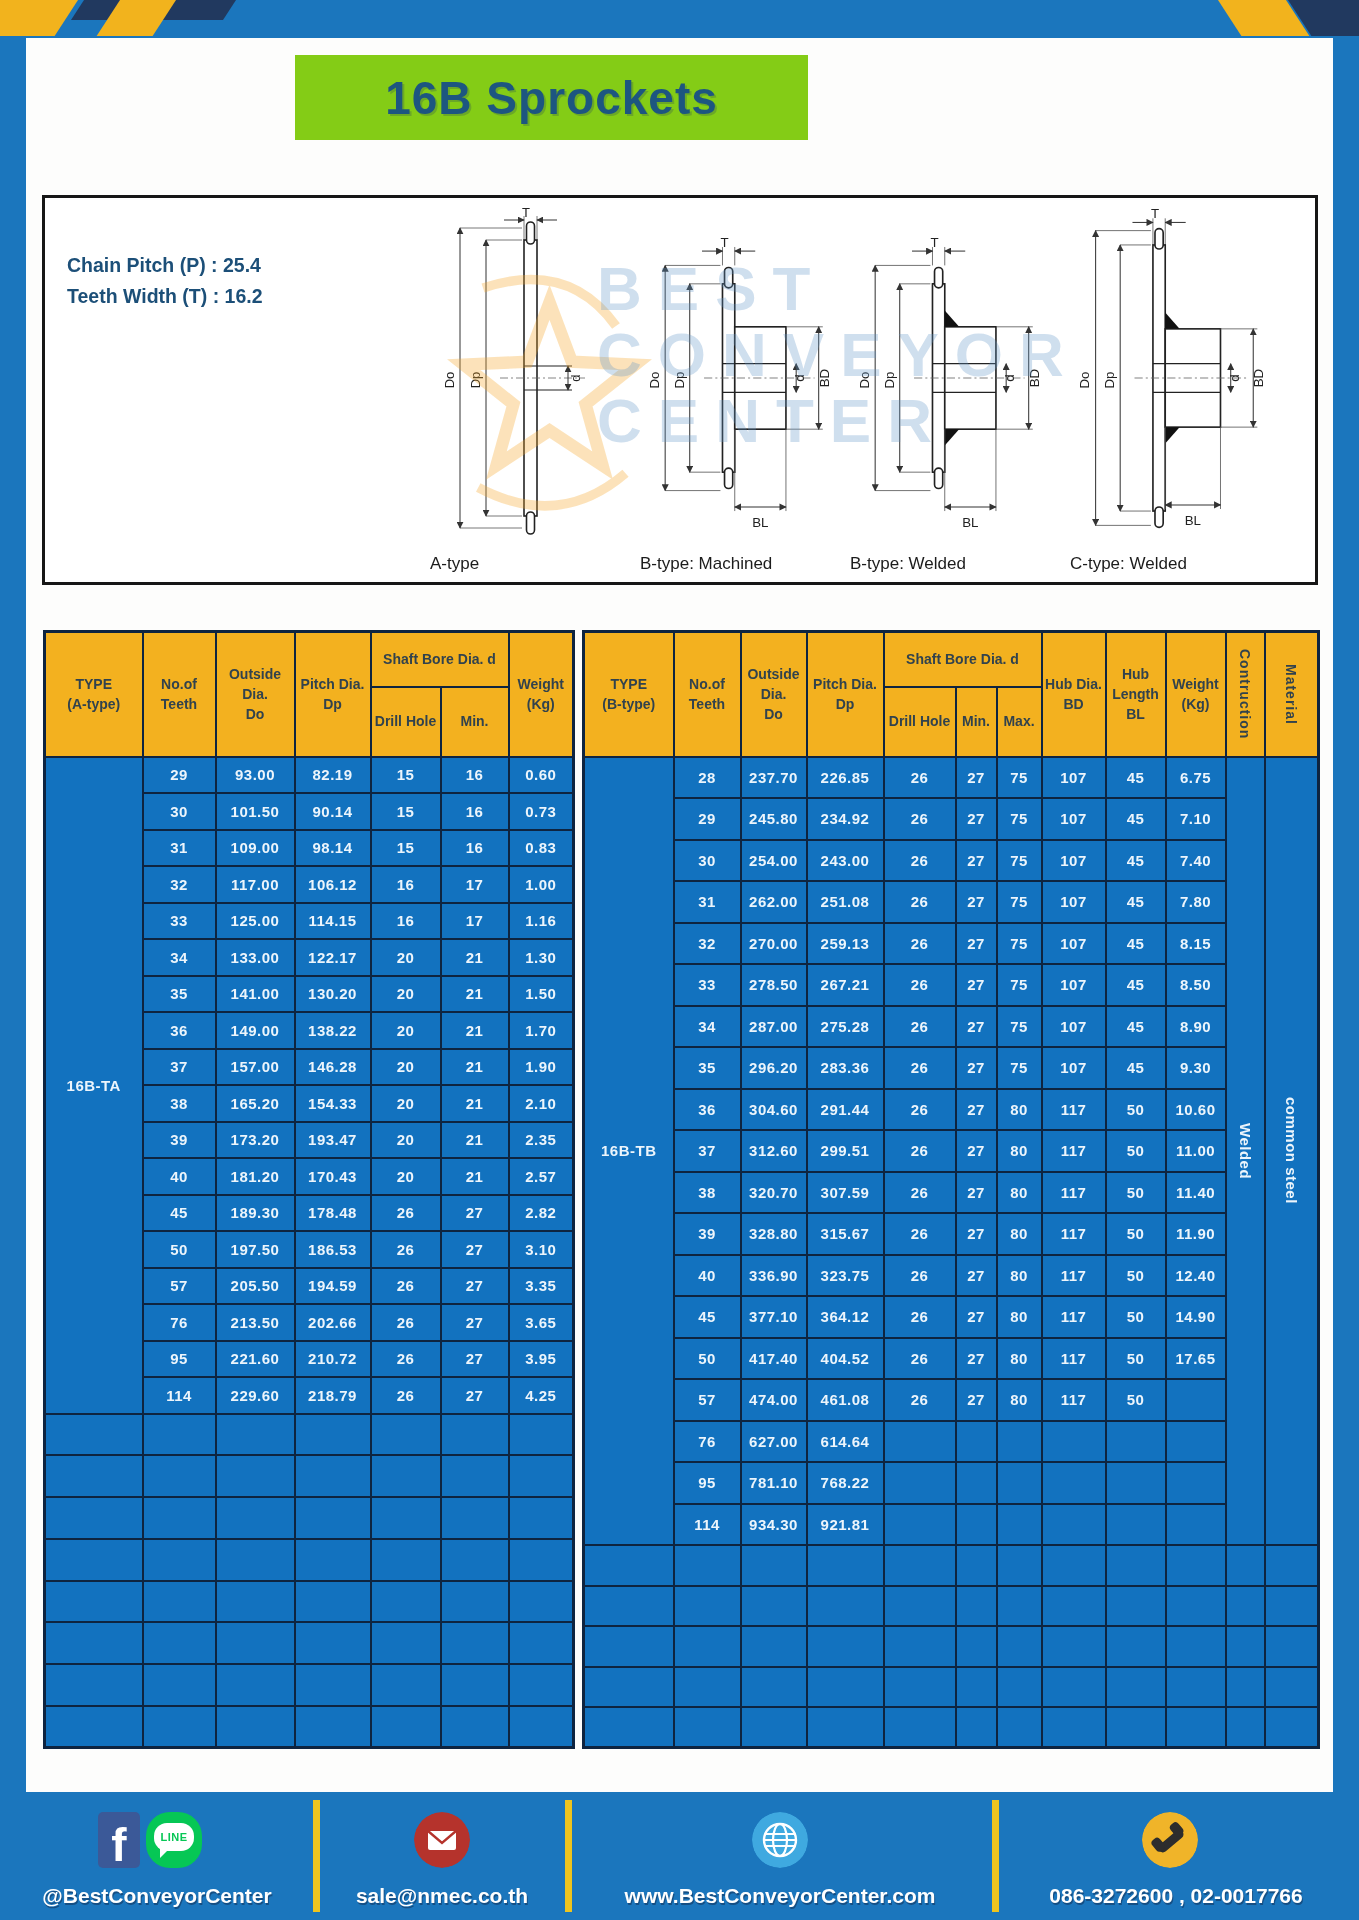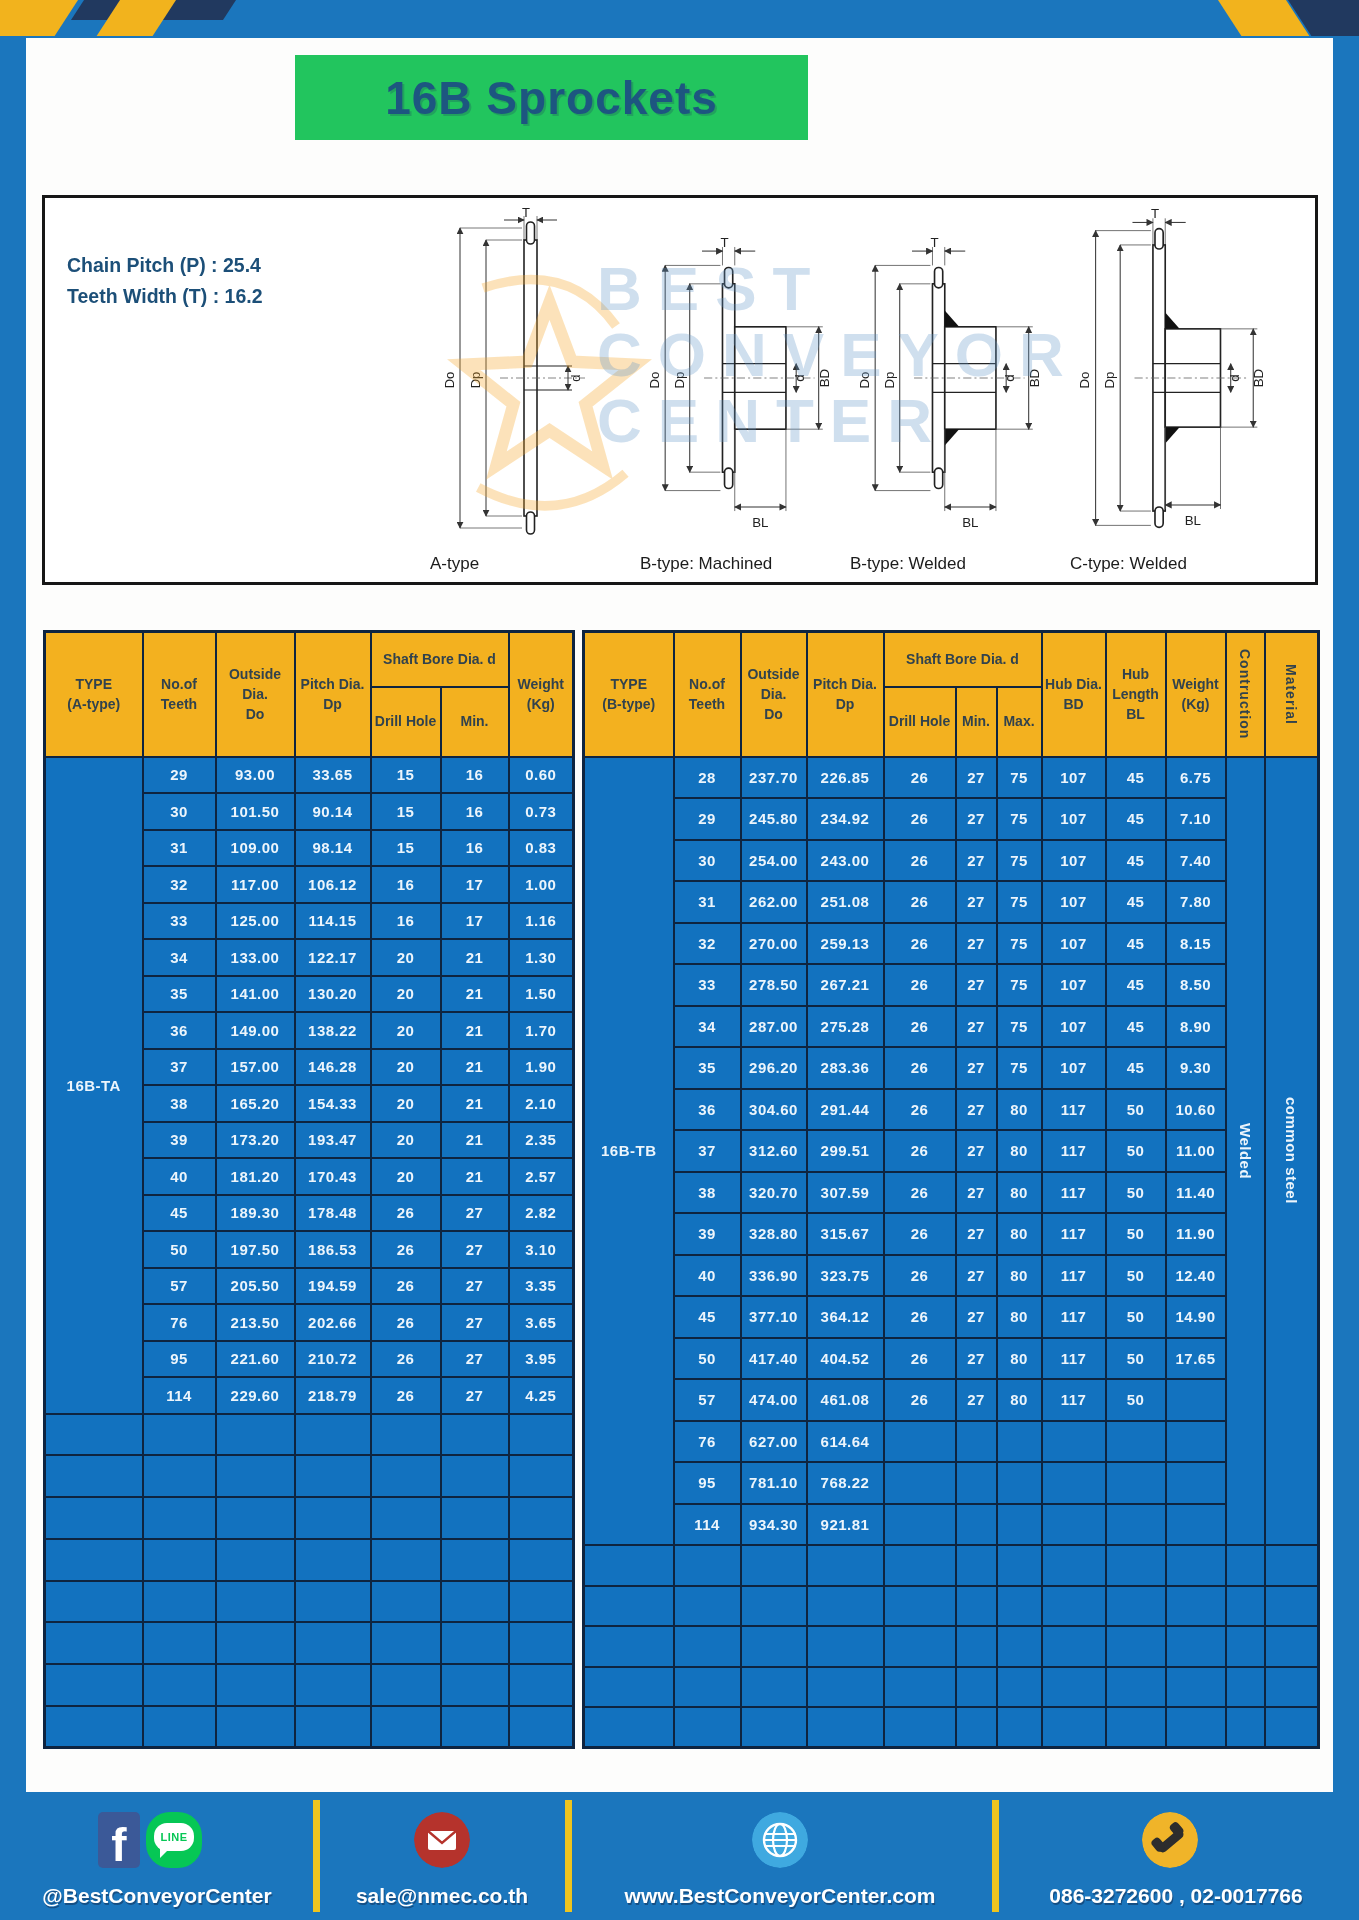--- a/index.html
+++ b/index.html
@@ -10,21 +10,21 @@
   
   .stripe{position:absolute;top:0;transform-origin:0 0;}
   .s1{left:-18px;width:96px;height:36px;background:#f2b31d;transform:skewX(-33deg);}
   .s2{left:120px;width:56px;height:36px;background:#f2b31d;transform:skewX(-33deg);}
   .navyL{left:84px;width:152px;height:20px;background:#21395f;transform:skewX(-33deg);}
   .s3{left:1218px;width:68px;height:36px;background:#f2b31d;transform:skewX(33deg);}
   .navyR{left:1288px;width:130px;height:36px;background:#21395f;transform:skewX(33deg);}
   
   .card{position:absolute;left:26px;top:38px;width:1307px;height:1754px;background:#fefefdff;background:#fdfdfc;}
   
-  .banner{position:absolute;left:269px;top:17px;width:513px;height:85px;background:#22c55e;
+  .banner{position:absolute;left:269px;top:17px;width:513px;height:85px;background:#84cc16;
           display:flex;align-items:center;justify-content:center;}
   .banner .t{font-size:46px;font-weight:bold;color:#1d5680;letter-spacing:1px;
              text-shadow:2px 2px 0 rgba(30,60,90,.25);}
   
   .panel{position:absolute;left:16px;top:157px;width:1270px;height:384px;border:3px solid #161616;background:#fff;}
   .specs{position:absolute;left:22px;top:52px;width:430px;z-index:4;}
   .specs .ln{font-size:19.5px;font-weight:bold;color:#1c4f78;line-height:31px;white-space:nowrap;}
   .slot{position:absolute;top:6px;height:374px;}
   .slot svg{display:block;}
   .cap{font-size:17px;color:#1c1c1c;margin-top:2px;}
@@ -267,21 +267,21 @@
       <tr class="hd2">
         <th>Drill Hole</th>
         <th>Min.</th>
       </tr>
     </thead>
     <tbody id="bodyA">
         <tr class="r-a">
           <td rowspan="18" class="type-cell">16B-TA</td>
           <td>29</td>
           <td>93.00</td>
-          <td>33.65</td>
+          <td>82.19</td>
           <td>15</td>
           <td>16</td>
           <td>0.60</td>
         </tr>
         <tr class="r-a">
           <td>30</td>
           <td>101.50</td>
           <td>90.14</td>
           <td>15</td>
           <td>16</td>

